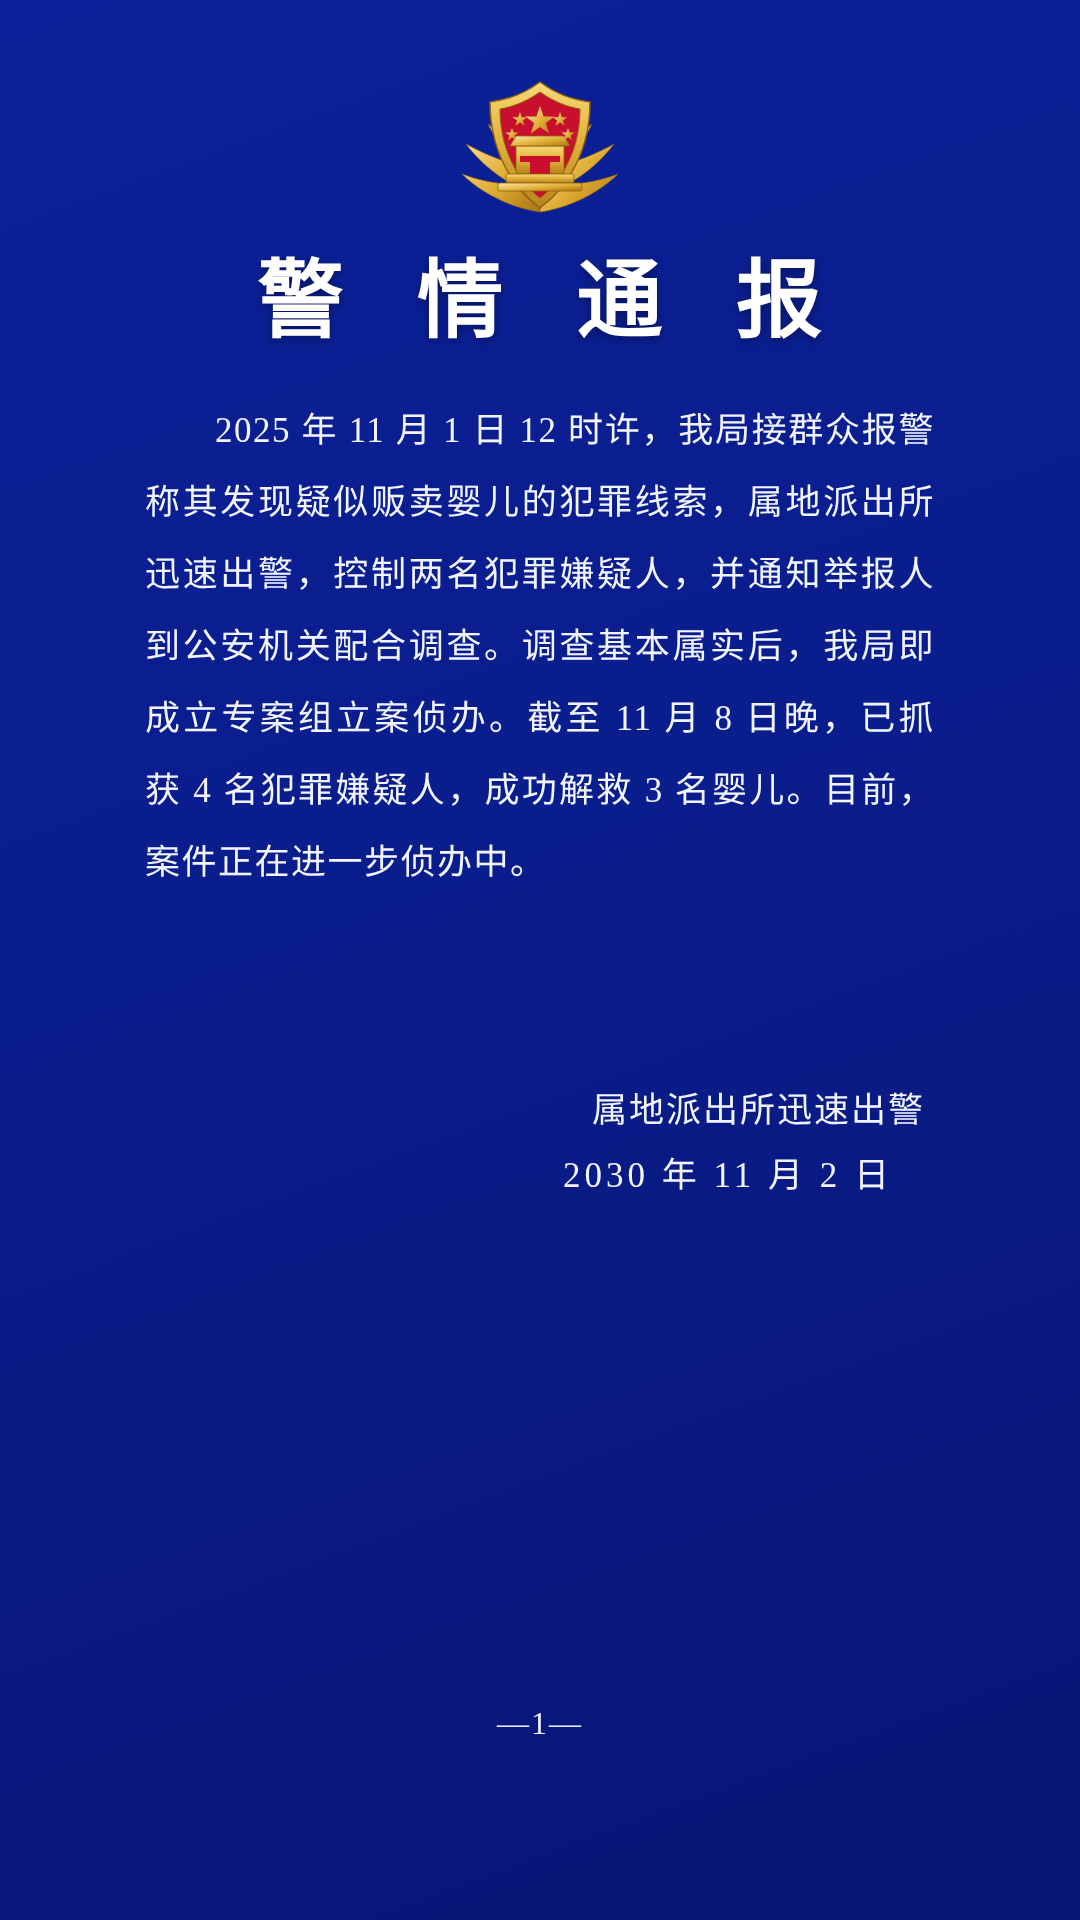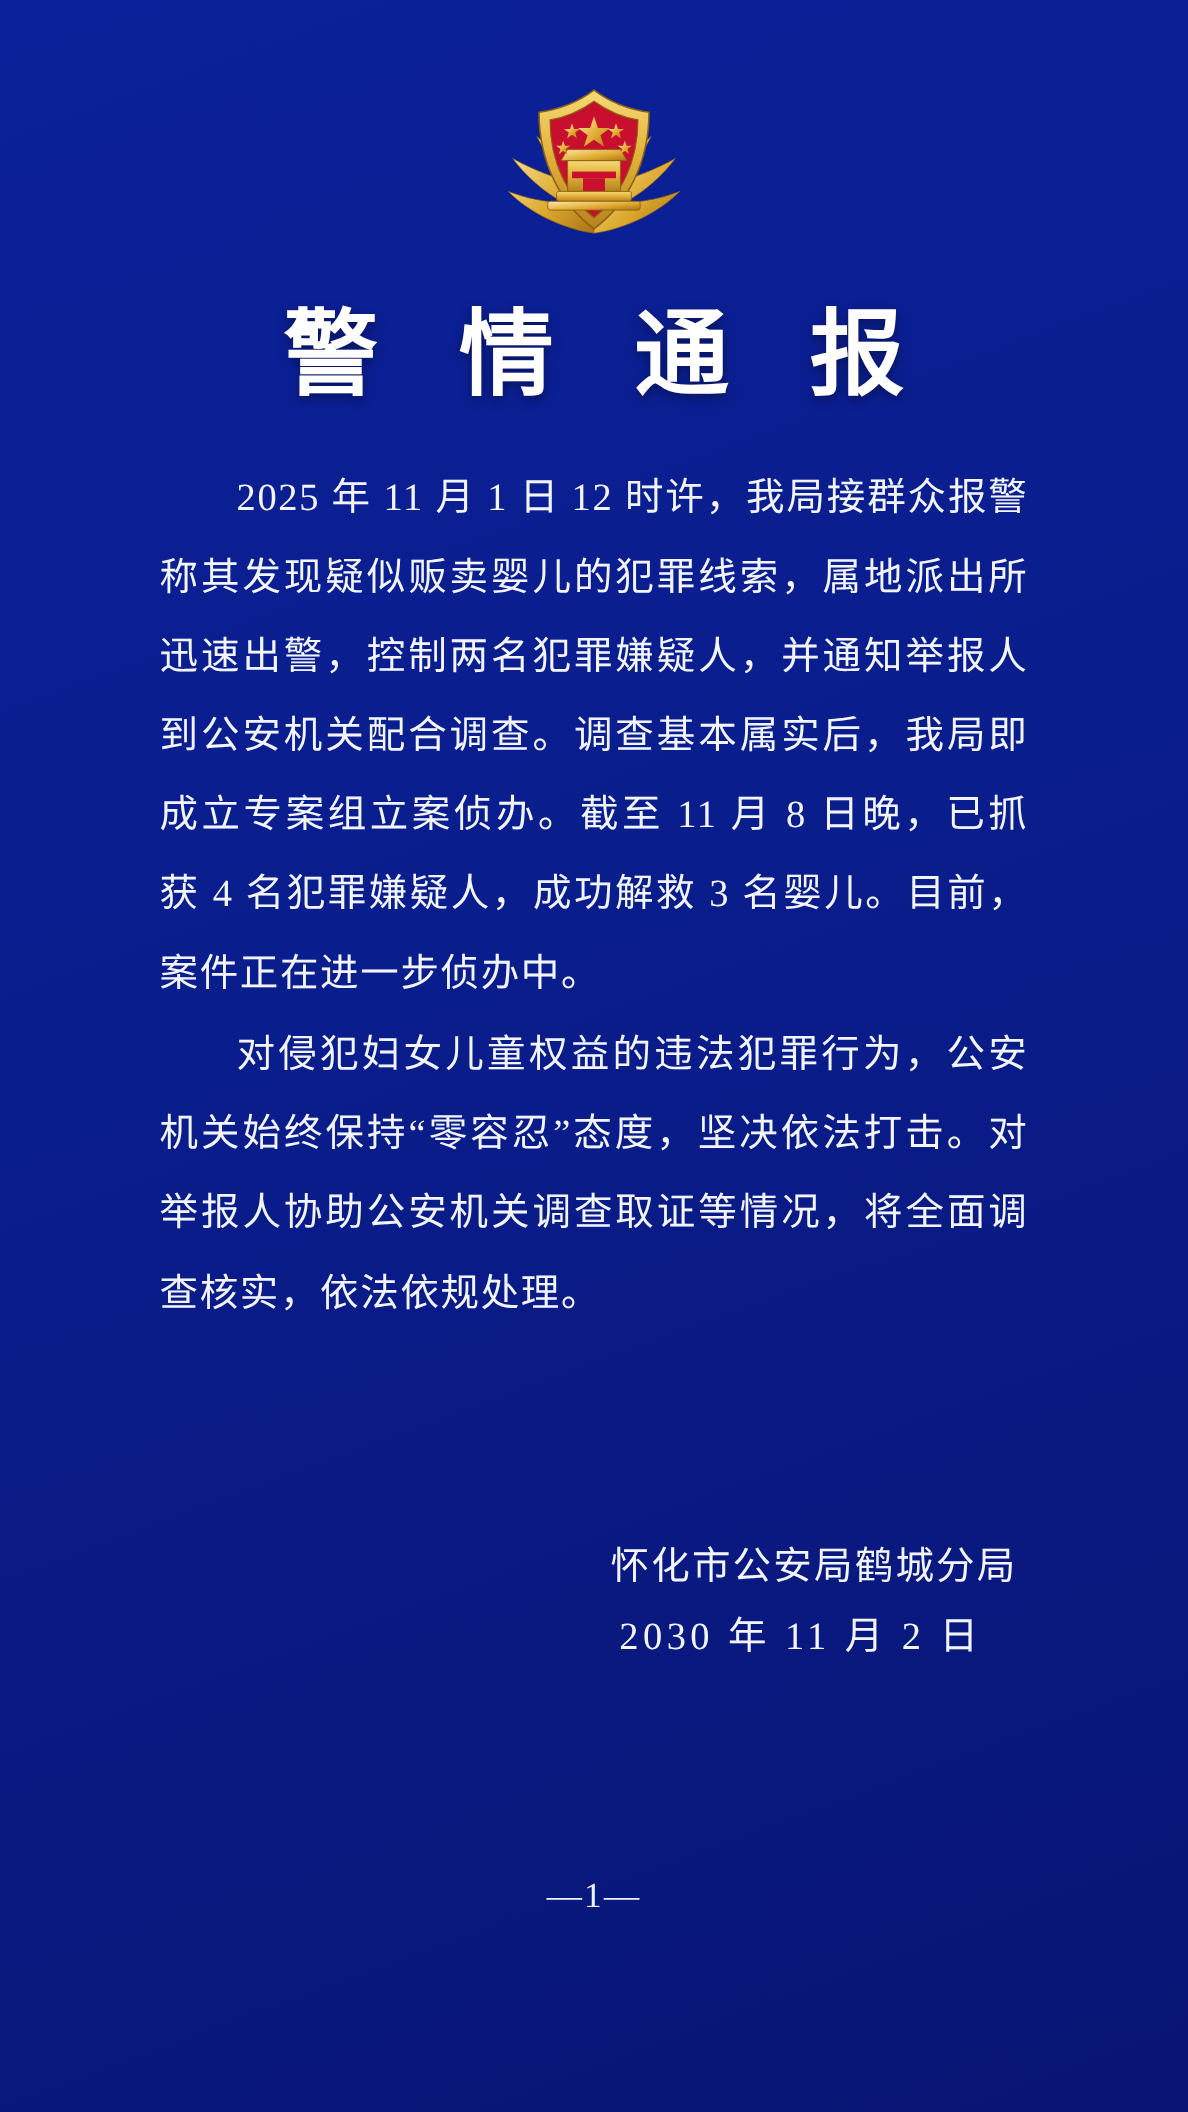--- a/index.html
+++ b/index.html
@@ -34,21 +34,21 @@
     position: relative;
   }
   .emblem-svg {
     display: block;
     width: 240px;
     height: 180px;
   }
 
   
   .title {
-    margin-top: 34px;
+    margin-top: 12px;
     font-size: 86px;
     line-height: 1.1;
     letter-spacing: 26px;
     text-indent: 26px;
     font-weight: 700;
     font-family: "Liberation Serif", "DejaVu Serif", serif;
     color: #ffffff;
     text-shadow: 0 3px 10px rgba(0,0,0,0.35);
     white-space: nowrap;
   }
@@ -145,23 +145,22 @@
 
       <rect x="86" y="112" width="68" height="9" rx="2" fill="url(#gold)" stroke="#8d6210" stroke-width="0.8"></rect>
       <rect x="78" y="121" width="84" height="8" rx="2" fill="url(#gold2)" stroke="#8d6210" stroke-width="0.8"></rect>
     </svg>
   </div>
 
   <div class="title">警 情 通 报</div>
 
   <div class="body-text">
     <p>2025 年 11 月 1 日 12 时许，我局接群众报警称其发现疑似贩卖婴儿的犯罪线索，属地派出所迅速出警，控制两名犯罪嫌疑人，并通知举报人到公安机关配合调查。调查基本属实后，我局即成立专案组立案侦办。截至 11 月 8 日晚，已抓获 4 名犯罪嫌疑人，成功解救 3 名婴儿。目前，案件正在进一步侦办中。</p>
-    <p>对侵犯妇女儿童权益的违法犯罪行为，公安机关始终保持“零容忍”态度，坚决依法打击。对举报人协助公安机关调查取证等情况，将全面调查核实，依法依规处理。</p>
   </div>
 
   <div class="signature">
-    <div class="org">怀化市公安局鹤城分局</div>
+    <div class="org">属地派出所迅速出警</div>
     <div class="date">2030 年 11 月 2 日</div>
   </div>
 
   <div class="page-number">—1—</div>
 
 </div>
 
 </body></html>

